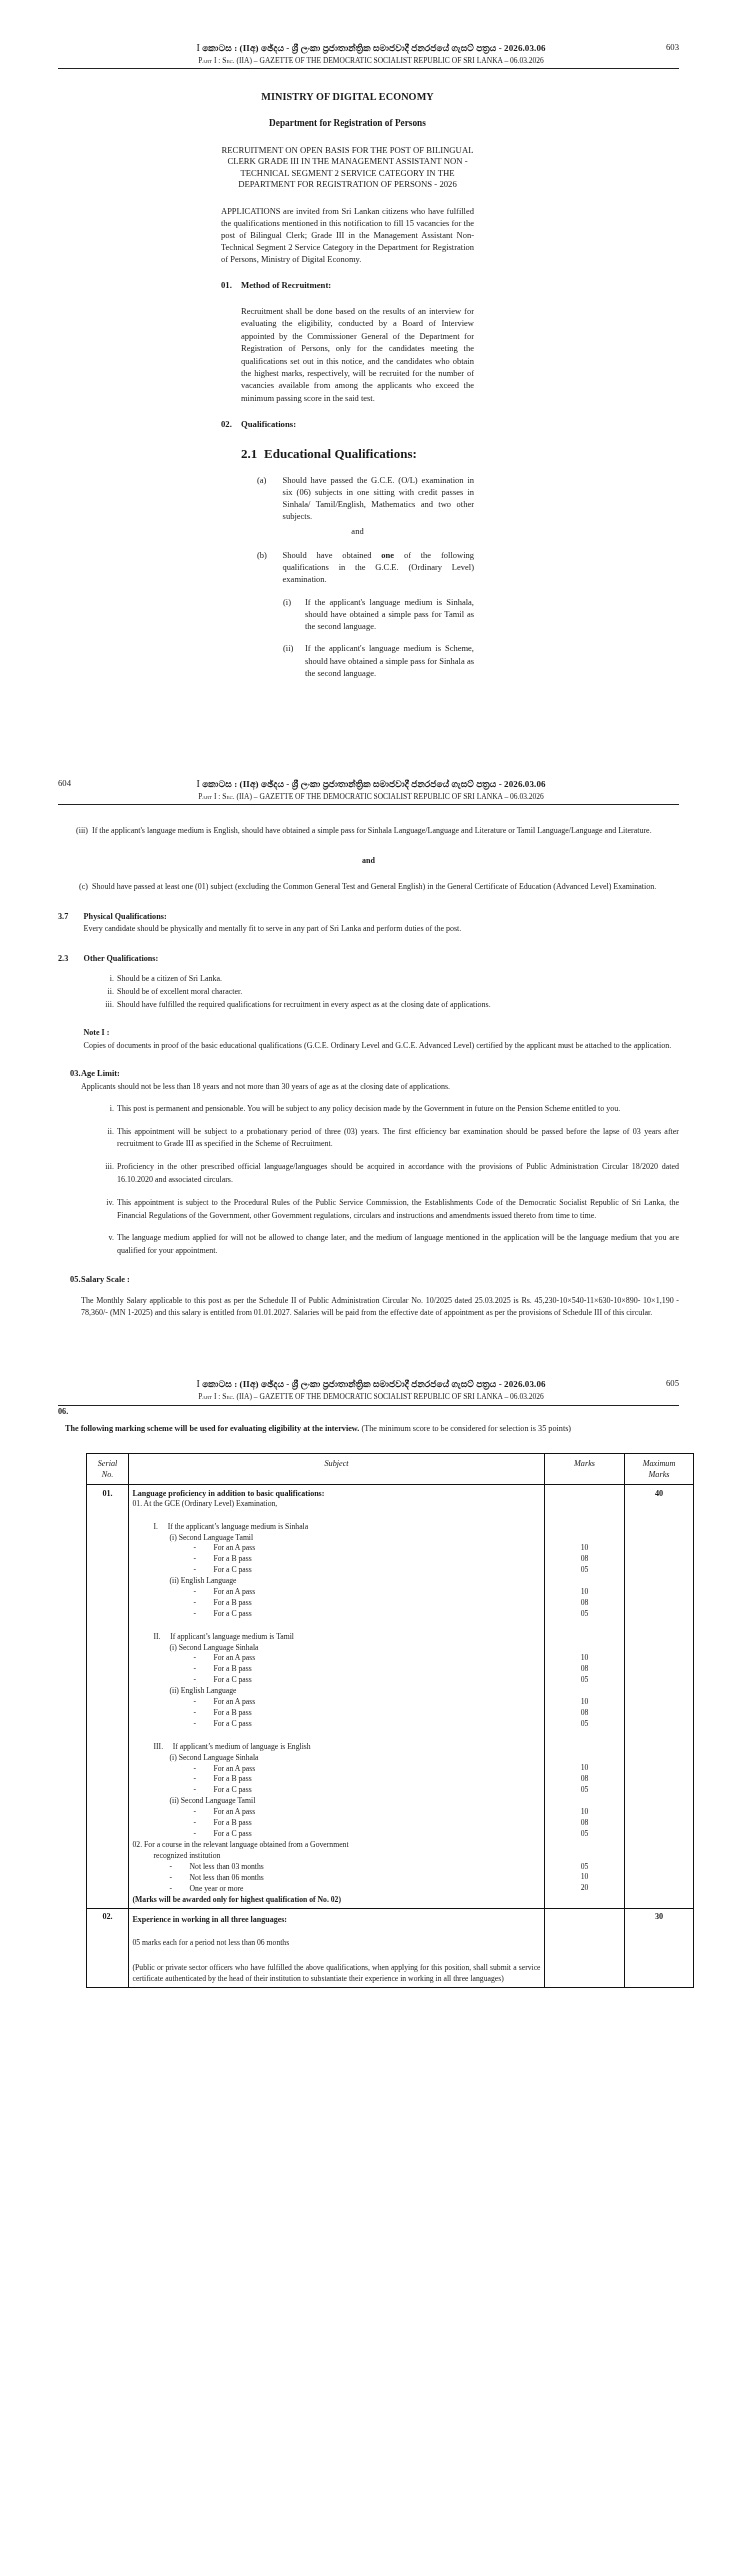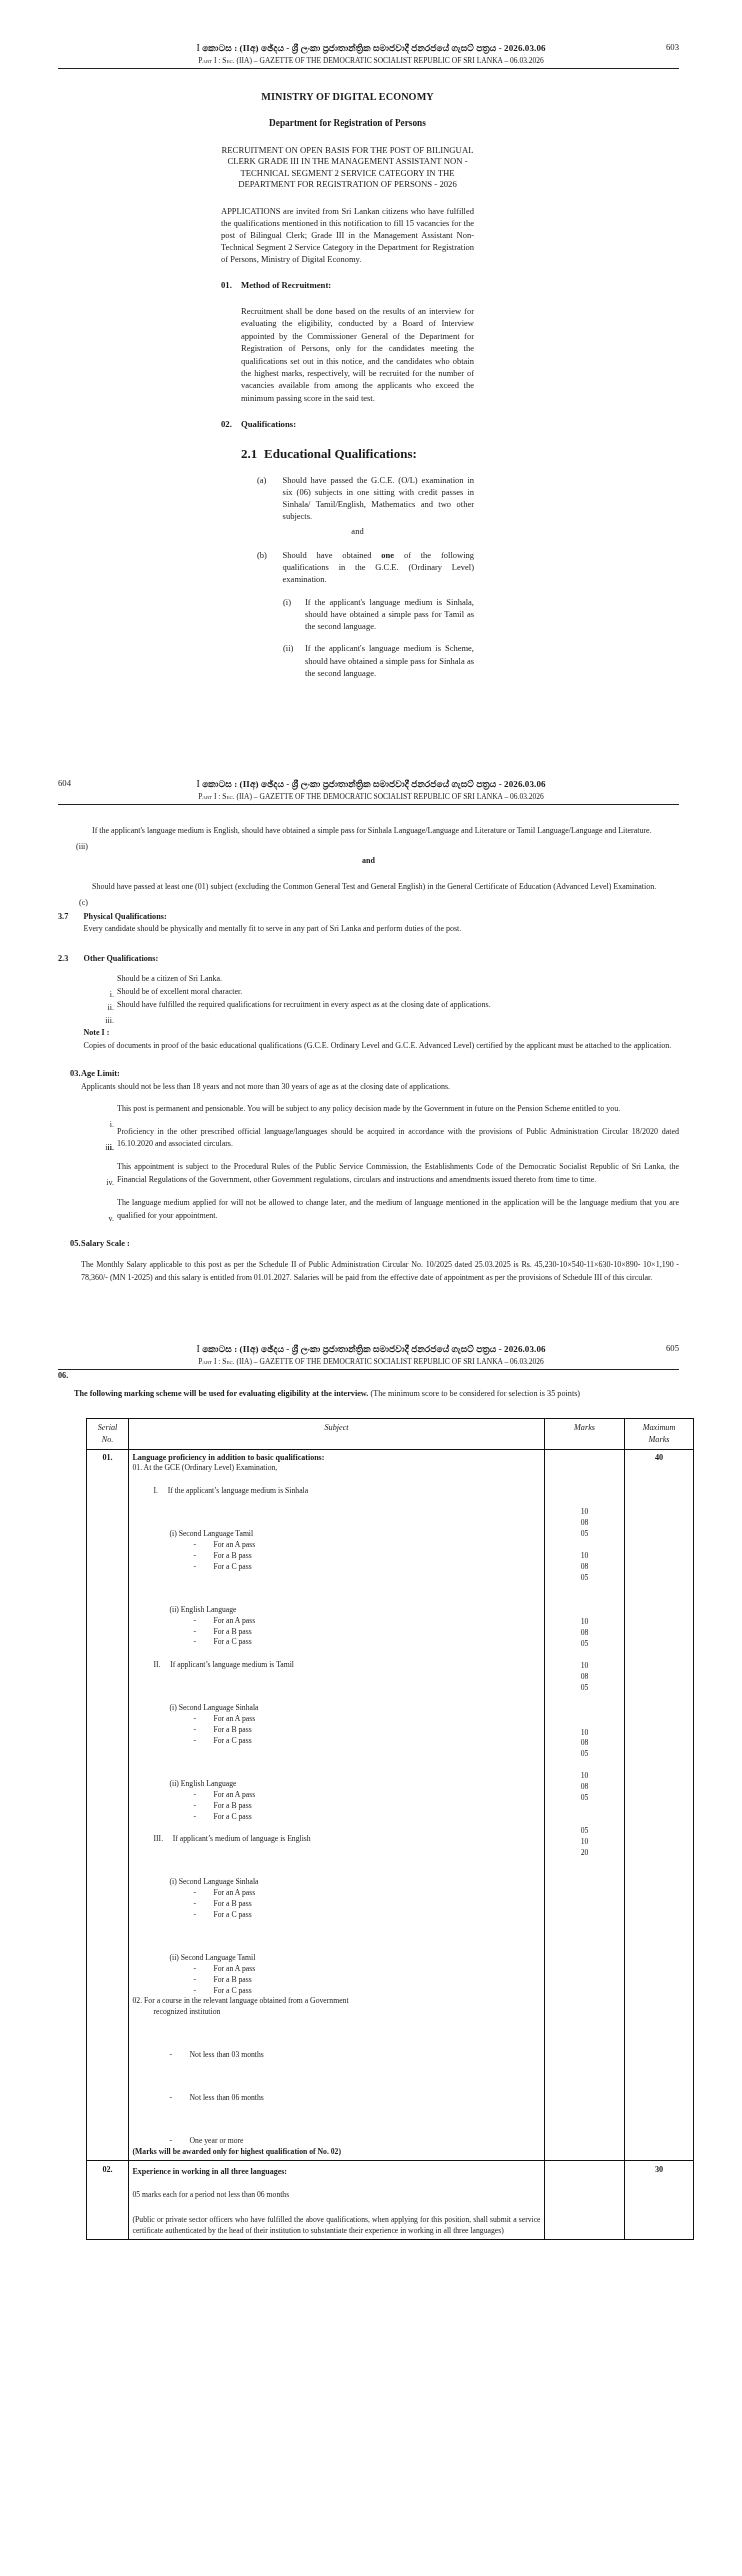--- a/index.html
+++ b/index.html
@@ -143,21 +143,21 @@
     line-height: 1.60;
   }
   .w-item {
     position: relative;
     padding-left: 34px;
     margin-top: 2.3px;
     text-align: justify;
   }
   .w-item > .mk {
     position: absolute;
-    left: 7px; top: 16px;
+    left: 7px; top: 0;
     width: 23px;
     text-align: right;
   }
   .w-item.tight { margin-top: 0; }
   .w-center {
     text-align: center;
     font-weight: bold;
     margin-top: 17.5px;
   }
   .w-subhead {
@@ -203,21 +203,21 @@
 
   
   .sec06 {
     margin: 0 63px 0 58px;
     padding-top: 17.5px;
     font-size: 8.2px;
     line-height: 1.52;
     position: relative;
   }
   .sec06 .n { position: absolute; left: 0; top: 0; font-weight: bold; }
-  .sec06 .txt { margin-left: 16px; text-align: left; }
+  .sec06 .txt { margin-left: 7px; text-align: left; }
   .sec06 .txt b { font-weight: bold; }
 
   table.marks {
     border-collapse: collapse;
     margin: 17.5px 0 0 86px;
     width: 608px;
     font-size: 7.7px;
     line-height: 1.42;
   }
   table.marks th, table.marks td {
@@ -235,21 +235,21 @@
   .col-serial { width: 42px; }
   .col-subject { }
   .col-marks { width: 80px; }
   .col-max { width: 69px; }
   td.serial { text-align: center; font-weight: bold; font-size: 8.2px; padding-top: 3.5px; }
   td.max { text-align: center; font-weight: bold; font-size: 8.2px; padding-top: 3.5px; }
   td.marksv { text-align: center; }
   .rowhead { font-weight: bold; font-size: 8px; }
   .lvl1 { margin-left: 0px; }
   .lvl2 { margin-left: 21px; }
-  .lvl3 { margin-left: 37px; margin-top: 32px; }
+  .lvl3 { margin-left: 37px; }
   .lvl4 { margin-left: 61px; }
   .dash { display: inline-block; width: 20px; }
   .blank { visibility: hidden; }
   .bold { font-weight: bold; }
   .mt20 { margin-top: 11.6px; }
 </style>
 </head>
 <body>
 
 <div class="page">
@@ -376,20 +376,21 @@
     <div class="w-sectext">Applicants should not be less than 18 years and not more than 30 years of age as at the closing date of applications.</div>
 
 
     <div class="w-list">
       <div class="w-item" style="padding-left:59px">
         <span class="mk" style="left:33px">i.</span>
         <span>This post is permanent and pensionable. You will be subject to any policy decision made by the Government in future on the Pension Scheme entitled to you.</span>
       </div>
       <div class="w-item" style="padding-left:59px">
         <span class="mk" style="left:33px">ii.</span>
+        <span>This appointment will be subject to a probationary period of three (03) years. The first efficiency bar examination should be passed before the lapse of 03 years after recruitment to Grade III as specified in the Scheme of Recruitment.</span>
       </div>
       <div class="w-item" style="padding-left:59px">
         <span class="mk" style="left:33px">iii.</span>
         <span>Proficiency in the other prescribed official language/languages should be acquired in accordance with the provisions of Public Administration Circular 18/2020 dated 16.10.2020 and associated circulars.</span>
       </div>
       <div class="w-item" style="padding-left:59px">
         <span class="mk" style="left:33px">iv.</span>
         <span>This appointment is subject to the Procedural Rules of the Public Service Commission, the Establishments Code of the Democratic Socialist Republic of Sri Lanka, the Financial Regulations of the Government, other Government regulations, circulars and instructions and amendments issued thereto from time to time.</span>
       </div>
       <div class="w-item" style="padding-left:59px">

